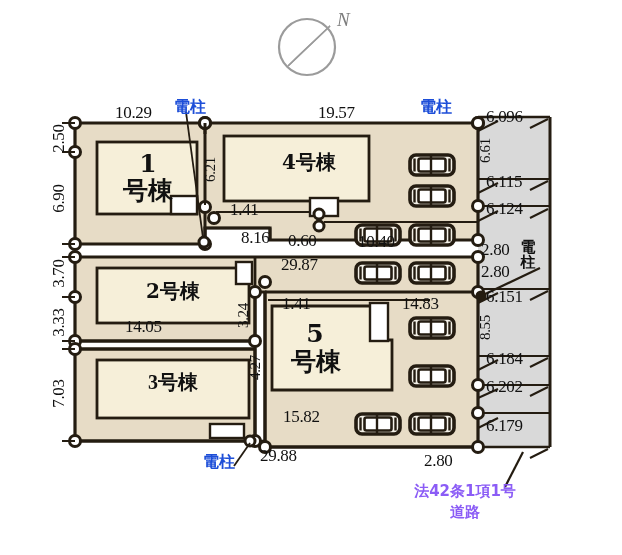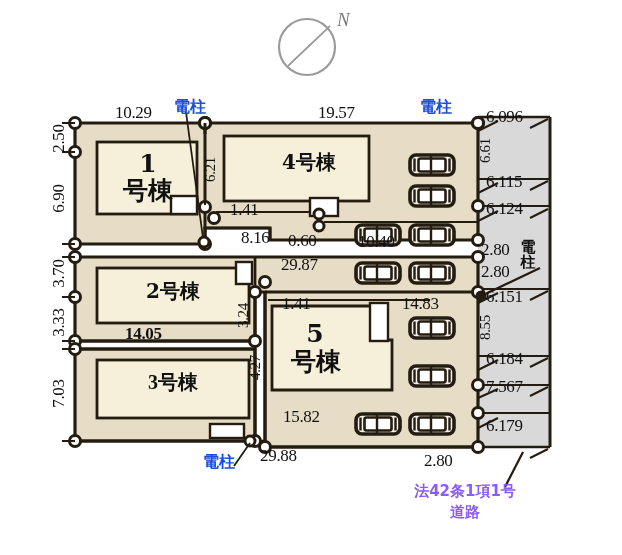--- a/index.html
+++ b/index.html
@@ -295,42 +295,42 @@
 
 <div class="lbl dim-sm vert" style="left:193px; top:162px; width:34px; text-align:center;">6.21</div>
 
 <div class="lbl dim" style="left:230px; top:201px;">1.41</div>
 <div class="lbl dim" style="left:241px; top:229px;">8.16</div>
 <div class="lbl dim" style="left:288px; top:232px;">0.60</div>
 <div class="lbl dim" style="left:358px; top:197px;margin-top:36px;">10.40</div>
 
 <div class="lbl dim" style="left:281px; top:256px;">29.87</div>
 
-<div class="lbl dim" style="left:125px; top:325px;font-weight:bold;">14.05</div>
+<div class="lbl dim" style="left:125px; top:318px;">14.05</div>
 <div class="lbl dim-sm vert" style="left:226px; top:308px; width:34px; text-align:center;">3.24</div>
 
 <div class="lbl dim" style="left:282px; top:295px;">1.41</div>
 <div class="lbl dim" style="left:402px; top:295px;">14.83</div>
 <div class="lbl dim-sm vert" style="left:238px; top:360px; width:34px; text-align:center;">4.27</div>
 
 <div class="lbl dim" style="left:283px; top:408px;">15.82</div>
 <div class="lbl dim" style="left:260px; top:447px;">29.88</div>
 
 <div class="lbl elev" style="left:486px; top:108px;">6.096</div>
 <div class="lbl dim-sm vert" style="left:468px; top:143px; width:34px; text-align:center;">6.61</div>
 <div class="lbl elev" style="left:486px; top:173px;">6.115</div>
 <div class="lbl elev" style="left:486px; top:200px;">6.124</div>
 
 <div class="lbl elev" style="left:481px; top:241px;">2.80</div>
 <div class="lbl elev" style="left:481px; top:263px;">2.80</div>
 
 <div class="lbl elev" style="left:486px; top:288px;">6.151</div>
 <div class="lbl dim-sm vert" style="left:468px; top:320px; width:34px; text-align:center;">8.55</div>
 <div class="lbl elev" style="left:486px; top:350px;">6.184</div>
-<div class="lbl elev" style="left:486px; top:378px;">7.567</div>
+<div class="lbl elev" style="left:486px; top:378px;">6.202</div>
 <div class="lbl elev" style="left:486px; top:417px;">6.179</div>
 
 <div class="lbl elev" style="left:424px; top:452px;">2.80</div>
 
 <div class="lbl pole" style="left:174px; top:99px;">電柱</div>
 <div class="lbl pole" style="left:420px; top:99px;">電柱</div>
 <div class="lbl pole-v" style="left:519px; top:240px; width:18px;">
   <span><div>電</div><div>柱</div></span>
 </div>
 <div class="lbl pole" style="left:203px; top:454px;">電柱</div>

